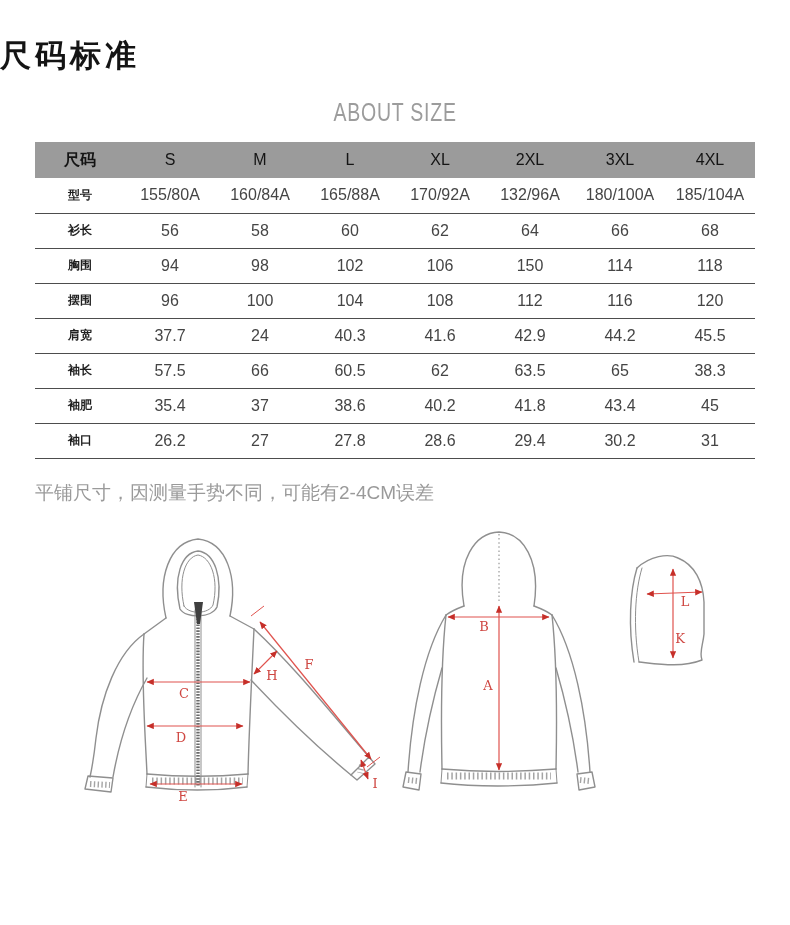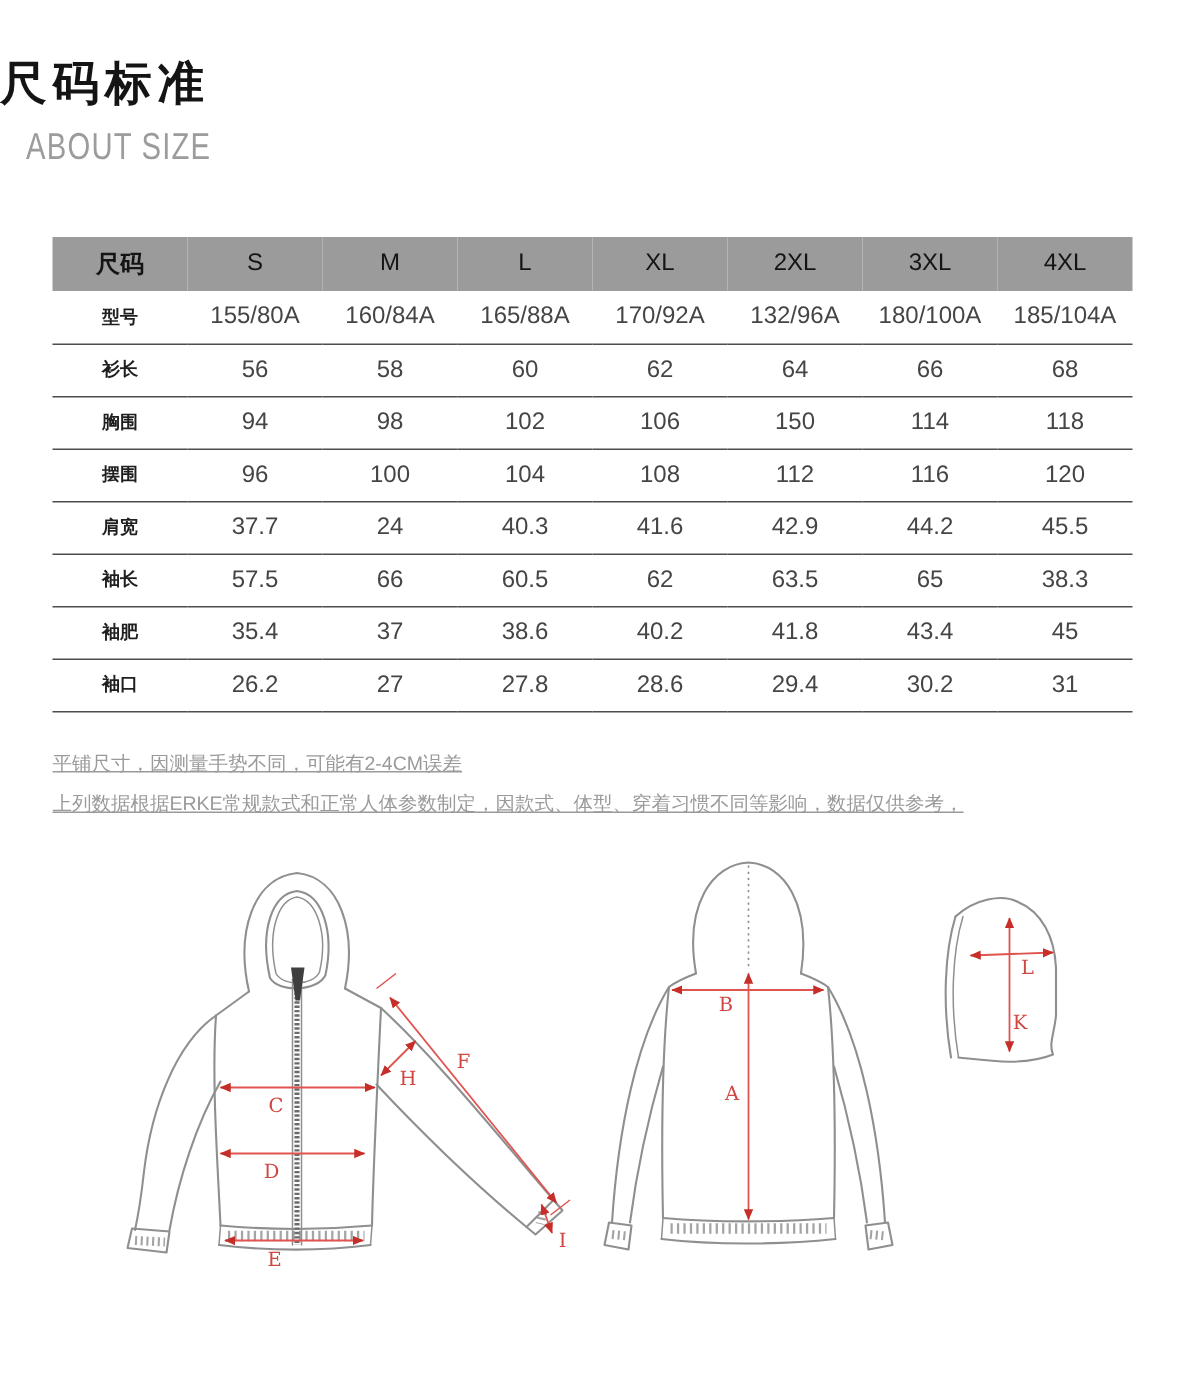--- a/index.html
+++ b/index.html
@@ -9,51 +9,51 @@
   .page-title{
     margin:36px 0 0;
     text-align:left;
     font-size:31px;
     font-weight:700;
     color:#141414;
     letter-spacing:4px;
     line-height:40px;
   }
   .page-subtitle{
-    margin-top:8px;
-    text-align:left;
+    margin-top:22px;
+    text-align:center;
     color:#9c9c9c;
     font-size:25px;
     font-weight:500;
     line-height:28px;
   }
   .page-subtitle .cond{display:inline-block;transform:scaleX(0.78);letter-spacing:1px;transform-origin:center;}
 
   table.size-table{
     width:720px;
-    margin:46px auto 0;
+    margin:16px auto 0;
     border-collapse:collapse;
     table-layout:fixed;
     text-align:center;
   }
   table.size-table thead th{
     background:#9b9b9b;
     height:36px;
     font-size:16px;
     font-weight:400;
     color:#141414;
     padding:0;
   }
   table.size-table thead th:first-child{font-weight:700;}
   table.size-table tbody tr{height:35px;border-bottom:1px solid #4d4d4d;}
   table.size-table tbody th{font-weight:700;font-size:12px;color:#1f1f1f;padding:0;}
   table.size-table tbody td{font-size:16px;color:#454545;padding:0;}
 
   .notes{margin:20px 0 0 35px;}
-  .notes p{margin:0;color:#9a9a9a;font-size:13px;line-height:27px;text-decoration:underline;}
+  .notes p{margin:0;color:#9a9a9a;font-size:19px;line-height:27px;}
 
   .diagram{margin-top:0;}
   .diagram svg{display:block;}
   .g{fill:none;stroke:#8f8f8f;stroke-width:1.4;stroke-linejoin:round;stroke-linecap:round;}
   .gthin{fill:none;stroke:#8f8f8f;stroke-width:1;stroke-linecap:round;}
   .tex{fill:none;stroke:#8d8d8d;stroke-width:7;stroke-dasharray:1.5 2.8;opacity:.8;}
   .textsm{fill:none;stroke:#8d8d8d;stroke-width:6;stroke-dasharray:1.4 2.4;opacity:.8;}
   .zip{fill:none;stroke:#6a6a6a;stroke-width:3.4;stroke-dasharray:1.6 1.3;}
   .dotted{fill:none;stroke:#8f8f8f;stroke-width:1.1;stroke-dasharray:1.5 2.6;}
   .red{fill:none;stroke:#e0534e;stroke-width:1.2;}
@@ -162,21 +162,20 @@
           <td>28.6</td>
           <td>29.4</td>
           <td>30.2</td>
           <td>31</td>
         </tr>
       </tbody>
   </table>
 
   <div class="notes">
     <p>平铺尺寸，因测量手势不同，可能有2-4CM误差</p>
-    <p>上列数据根据ERKE常规款式和正常人体参数制定，因款式、体型、穿着习惯不同等影响，数据仅供参考，</p>
   </div>
 
   <div class="diagram">
     <svg width="790" height="350" viewBox="0 0 790 350">
       <defs>
         <marker id="ae" viewBox="0 0 8 8" refX="6.5" refY="3" markerWidth="7" markerHeight="7" orient="auto">
           <path d="M0,0 L7,3 L0,6 Z" fill="#c62f29"></path>
         </marker>
         <marker id="as" viewBox="0 0 8 8" refX="6.5" refY="3" markerWidth="7" markerHeight="7" orient="auto-start-reverse">
           <path d="M0,0 L7,3 L0,6 Z" fill="#c62f29"></path>

